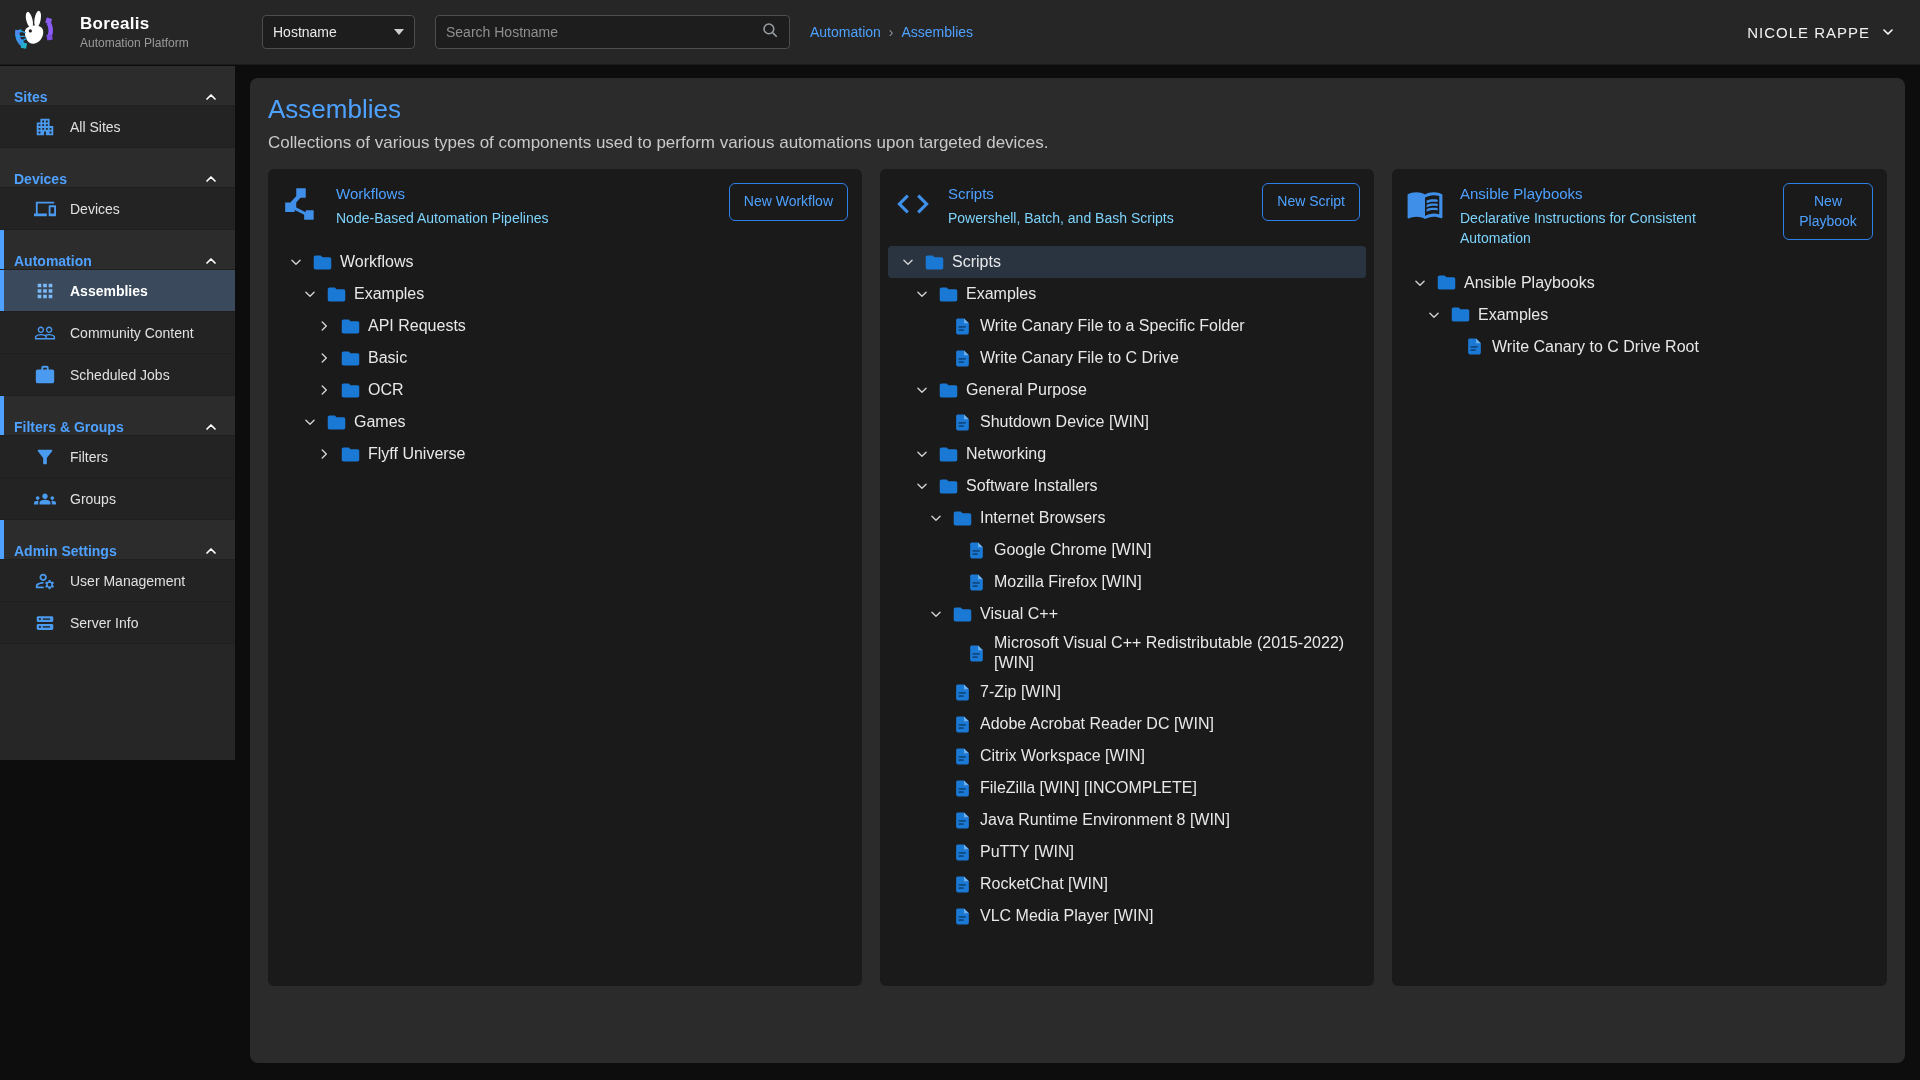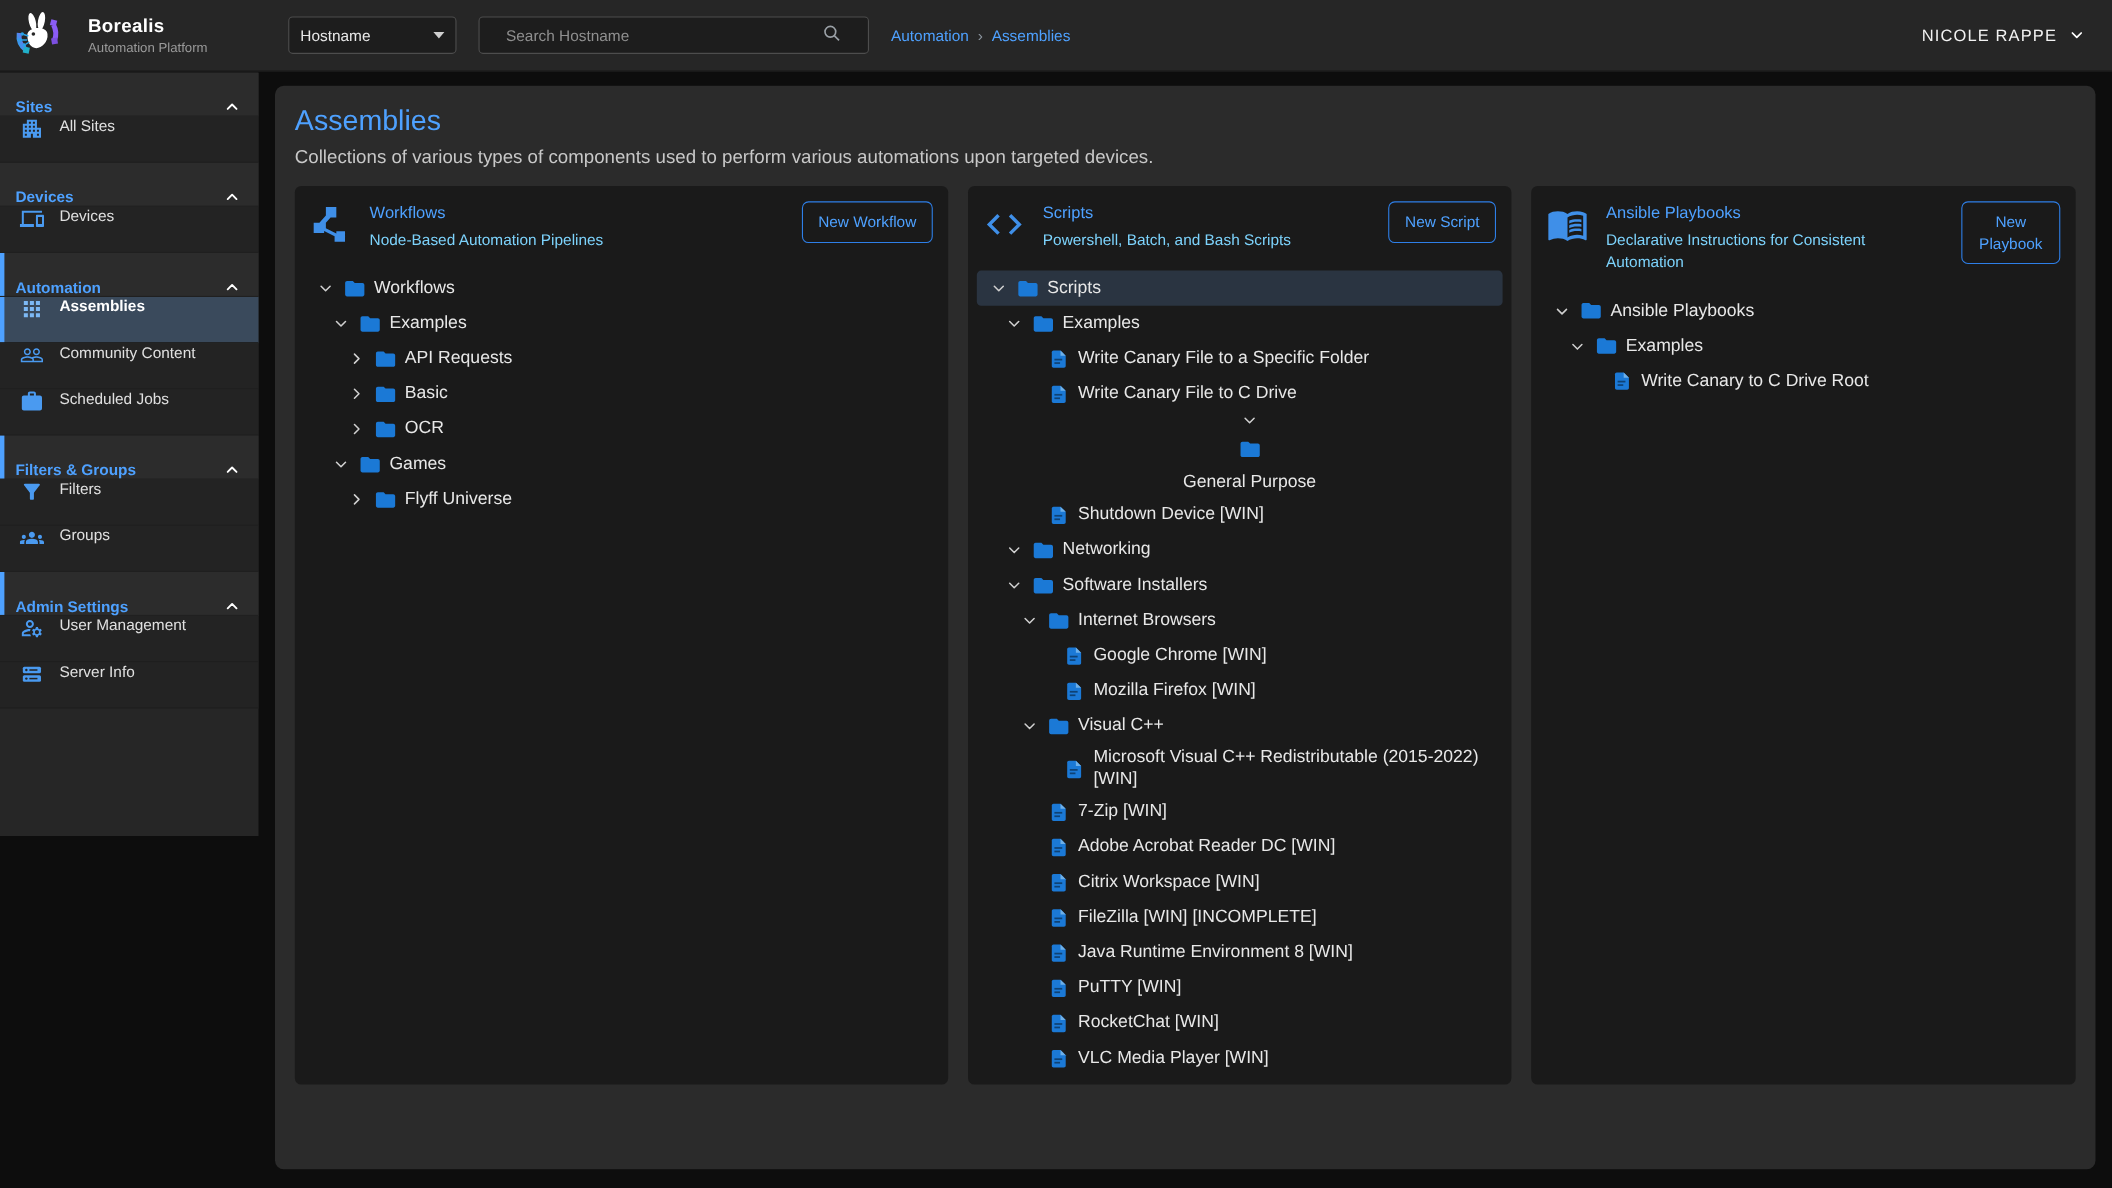--- a/index.html
+++ b/index.html
@@ -5,34 +5,34 @@
   * { margin:0; padding:0; box-sizing:border-box; }
   html,body { width:1920px; height:1080px; background:#0d0d0d; font-family:"Liberation Sans", sans-serif; overflow:hidden; }
 
   
   .header { position:absolute; left:0; top:0; width:1920px; height:65px; background:#262626; display:flex; align-items:center; border-bottom:1px solid #1a1a1a; }
   .brand { width:235px; display:flex; align-items:center; gap:24px; padding-left:12px; flex:0 0 auto; }
   .brand-name { font-size:17px; font-weight:bold; color:#ffffff; letter-spacing:.3px; }
   .brand-tag { font-size:12px; color:#9a9a9a; margin-top:2px; }
   .host-select { margin-left:27px; width:153px; height:34px; background:#1d1d1d; border:1px solid #4d4d4d; border-radius:4px; display:flex; align-items:center; justify-content:space-between; padding:0 10px; color:#e8e8e8; font-size:14px; cursor:pointer; }
   .caret { width:0; height:0; border-left:5px solid transparent; border-right:5px solid transparent; border-top:6px solid #cfcfcf; }
-  .search-box { margin-left:20px; width:355px; height:34px; background:#1d1d1d; border:1px solid #4d4d4d; border-radius:4px; display:flex; align-items:center; padding:0 24px; }
+  .search-box { margin-left:20px; width:355px; height:34px; background:#1d1d1d; border:1px solid #4d4d4d; border-radius:4px; display:flex; align-items:center; padding:0 10px; }
   .search-box input { flex:1; background:transparent; border:none; outline:none; color:#e8e8e8; font-size:14px; font-family:"Liberation Sans", sans-serif; }
   .search-box input::placeholder { color:#8f8f8f; }
   .breadcrumb { margin-left:20px; display:flex; align-items:center; gap:8px; font-size:14px; }
   .breadcrumb a { color:#4ea1ff; text-decoration:none; cursor:pointer; }
   .crumb-sep { color:#8b949e; font-size:14px; }
   .user-menu { margin-left:auto; margin-right:24px; display:flex; align-items:center; gap:10px; color:#f2f2f2; font-size:15px; letter-spacing:1px; cursor:pointer; }
 
   
   .sidebar { position:absolute; left:0; top:66px; width:235px; height:694px; background:#262626; }
   .sec { height:40px; display:flex; align-items:flex-end; justify-content:space-between; padding:0 16px 0 14px; background:#2c2c2c; border-bottom:1px solid #202020; position:relative; cursor:pointer; }
   .sec-label { color:#4ea1ff; font-size:14px; font-weight:bold; }
   .sec.active-bar::before { content:""; position:absolute; left:0; top:0; bottom:0; width:4px; background:#4ea1ff; }
-  .item { height:42px; display:flex; align-items:flex-start; gap:14px; padding-left:18px; background:#232323; border-bottom:1px solid #1f1f1f; position:relative; cursor:pointer; }
+  .item { height:42px; display:flex; align-items:center; gap:14px; padding-left:34px; background:#232323; border-bottom:1px solid #1f1f1f; position:relative; cursor:pointer; }
   .item-label { color:#e0e0e0; font-size:14px; }
   .item.selected { background:#3a4a5c; }
   .item.selected::before { content:""; position:absolute; left:0; top:0; bottom:0; width:4px; background:#4ea1ff; }
   .item.selected .item-label { font-weight:bold; color:#ffffff; }
   .side-ic { width:22px; height:22px; flex:0 0 auto; }
 
   
   .panel { position:absolute; left:250px; top:78px; width:1655px; height:985px; background:#2b2b2b; border-radius:8px; padding:16px 18px; }
   .page-title { color:#4ea1ff; font-size:26px; font-weight:400; }
   .page-sub { color:#c8c8c8; font-size:17px; margin-top:8px; }
@@ -394,21 +394,21 @@
             <span class="node-ic">
               <svg width="19" height="19" viewBox="0 0 24 24">
                 <path d="M14 2H6c-1.1 0-2 .9-2 2v16c0 1.1.9 2 2 2h12c1.1 0 2-.9 2-2V8l-6-6z" fill="#1b79d6"></path>
                 <path d="M14 2v6h6z" fill="#6fb0e8"></path>
                 <rect x="7" y="11.5" width="9" height="2" fill="rgba(0,0,0,0.45)"></rect>
                 <rect x="7" y="15.5" width="6.5" height="2" fill="rgba(0,0,0,0.45)"></rect>
               </svg>
             </span>
             <span class="tree-label">Write Canary File to C Drive</span>
           </div>
-          <div class="tree-row" style="padding-left: 26px; flex-direction: column;">
+          <div class="tree-row" style="padding-left: 26px;">
             <span class="chev down">
               <svg width="14" height="14" viewBox="0 0 24 24" fill="none" stroke="#d0d0d0" stroke-width="2.4" stroke-linecap="round" stroke-linejoin="round">
                 <path d="M9 5l7 7-7 7"></path>
               </svg>
             </span>
             <span class="node-ic">
               <svg width="21" height="21" viewBox="0 0 24 24" fill="#1b79d6">
                 <path d="M10 4H4c-1.1 0-2 .9-2 2v12c0 1.1.9 2 2 2h16c1.1 0 2-.9 2-2V8c0-1.1-.9-2-2-2h-8l-2-2z"></path>
               </svg>
             </span>

